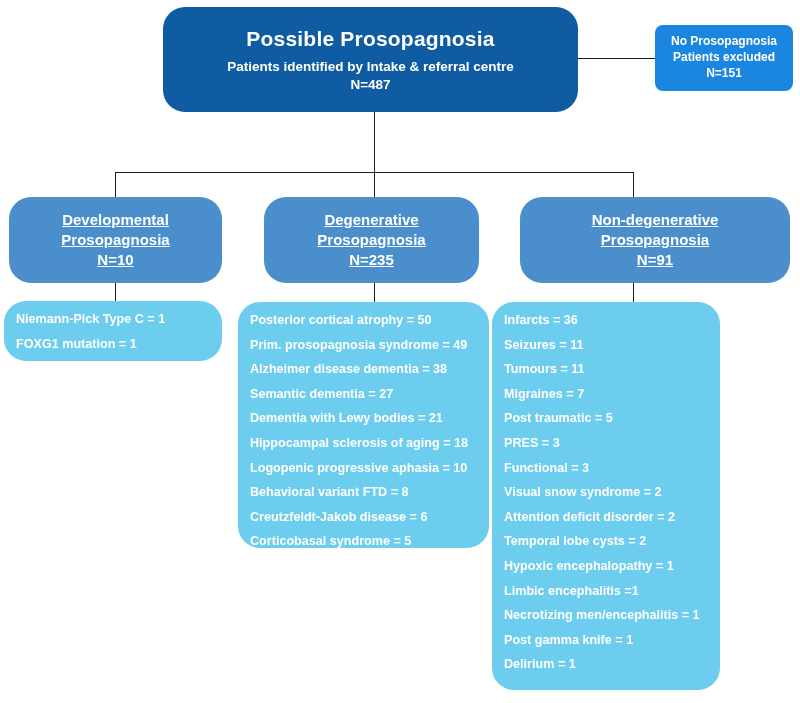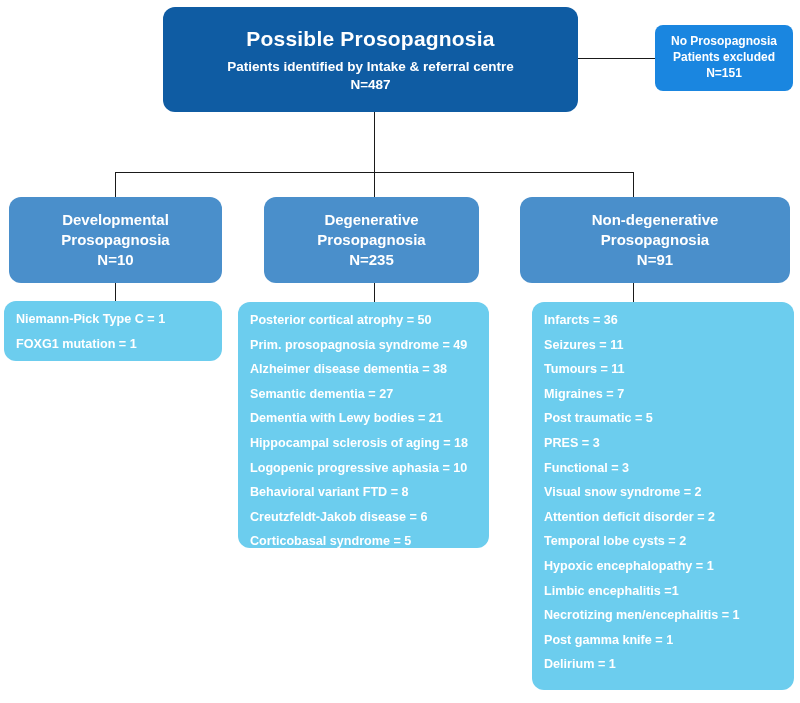--- a/index.html
+++ b/index.html
@@ -4,21 +4,21 @@
 <style>
   html,body{margin:0;padding:0;}
   body{
     width:800px;height:703px;
     background:#ffffff;
     font-family:"Liberation Sans","DejaVu Sans",sans-serif;
     overflow:hidden;
   }
   #chart{position:relative;width:800px;height:703px;}
 
-  .box{position:absolute;box-sizing:border-box;border-radius:12px;color:#ffffff;}
+  .box{position:absolute;box-sizing:border-box;border-radius:22px;color:#ffffff;}
   .box-dark{background:#0f5ca3;}
   .box-bright{background:#1a86e0;}
   .box-mid{background:#4a8fcb;}
   .box-light{background:#6ccdee;}
 
   
   #root-box{
     left:163px;top:7px;width:415px;height:105px;
     display:flex;flex-direction:column;align-items:center;justify-content:center;
     text-align:center;padding:4px 10px;
@@ -31,37 +31,37 @@
   #excluded-box{
     left:655px;top:25px;width:138px;height:66px;
     display:flex;flex-direction:column;align-items:center;justify-content:center;
     text-align:center;padding:2px 6px;border-radius:8px;
   }
   #excluded-box div{font-size:12px;font-weight:bold;line-height:1.32;}
 
   
   .cat-head{
     display:flex;flex-direction:column;align-items:center;justify-content:center;
-    text-align:center;padding:4px 8px;height:86px;
+    text-align:center;padding:4px 8px;height:86px;text-decoration:underline;
   }
   .cat-head div{font-size:15px;font-weight:bold;line-height:1.32;}
   #cat-head-0{left:9px;top:197px;width:213px;}
   #cat-head-1{left:264px;top:197px;width:215px;}
   #cat-head-2{left:520px;top:197px;width:270px;}
 
   
   .cat-list{padding:12px 10px 12px 12px;}
   .cat-list .item{
     font-size:12.6px;font-weight:bold;line-height:1.0;
     margin-bottom:12px;white-space:nowrap;
   }
   .cat-list .item:last-child{margin-bottom:0;}
   #cat-list-0{left:4px;top:301px;width:218px;height:60px;}
   #cat-list-1{left:238px;top:302px;width:251px;height:246px;}
-  #cat-list-2{left:532px;top:302px;width:262px;height:388px;}
+  #cat-list-2{left:492px;top:302px;width:228px;height:388px;}
 
   
   .line{position:absolute;background:#1a1a1a;}
   .vline{width:1.4px;}
   .hline{height:1.4px;}
 </style>
 </head>
 <body>
 
 <div id="chart">

